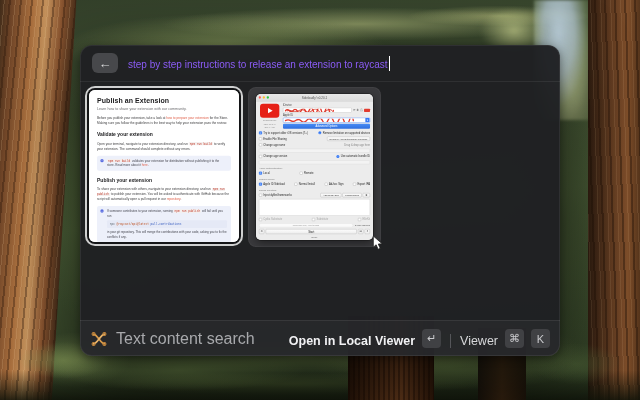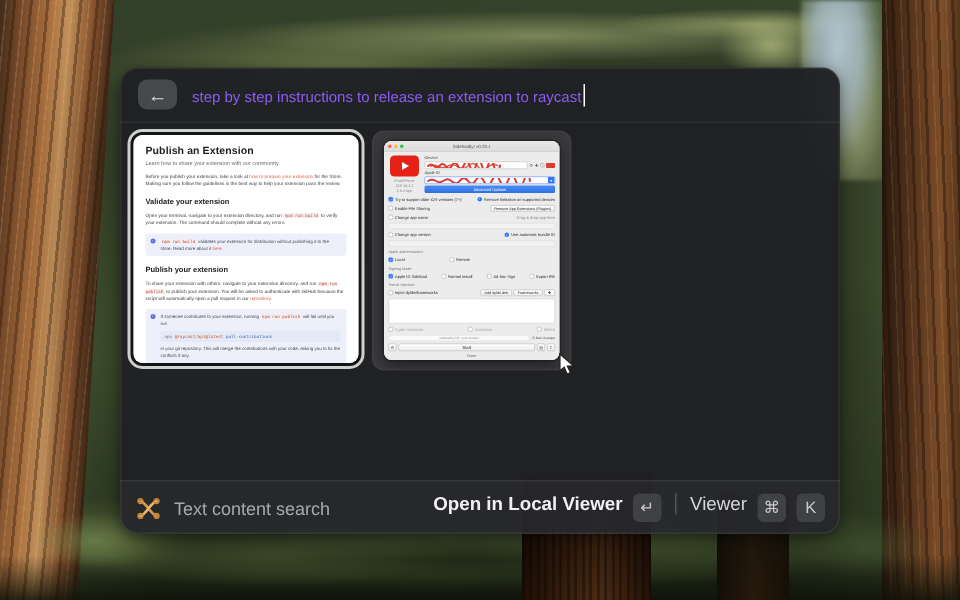--- a/index.html
+++ b/index.html
@@ -140,27 +140,27 @@
   .btn-start { flex:1; height:15px; border:1px solid #b0b0b0; background:linear-gradient(#fdfdfd,#ececec);
     border-radius:3px; font-size:8.5px; color:#222; display:flex; align-items:center; justify-content:center; }
   .done-lbl { text-align:center; font-size:7.5px; color:#666; }
 
   .mouse-cursor { position:absolute; left:292px; top:153px; width:12px; height:16px; z-index:5; }
 
   
   .footer { position:absolute; left:0; right:0; bottom:0; height:36px; display:flex; align-items:center;
     gap:8px; padding:0 10px; background:rgba(255,255,255,.035); border-top:1px solid rgba(255,255,255,.08); }
   .footer-left { display:flex; align-items:center; gap:8px; flex:1; }
-  .footer-label { color:#a8a9ac; font-size:12px; }
+  .footer-label { color:#a8a9ac; font-size:16px; }
   .primary-action { color:#f1f1f3; font-size:12.5px; font-weight:bold; }
   .keycap { min-width:19px; height:19px; padding:0 4px; border-radius:4px; background:#404144;
     color:#c9cacd; font-size:11px; display:flex; align-items:center; justify-content:center; }
   .foot-div { width:1px; height:14px; background:#55565a; margin:0 2px; }
   .actions-label { color:#d6d7d9; font-size:12.5px; }
-  .footer-right { display:flex; align-items:flex-start; gap:7px; }
+  .footer-right { display:flex; align-items:flex-end; gap:7px; }
 </style>
 </head>
 <body>
 
 <div class="wallpaper">
   <div class="wp-base"></div>
   <div class="wp-mottle"></div>
   <div class="trunk t-left"></div>
   <div class="sky-patch"></div>
   <div class="glow-top"></div>

